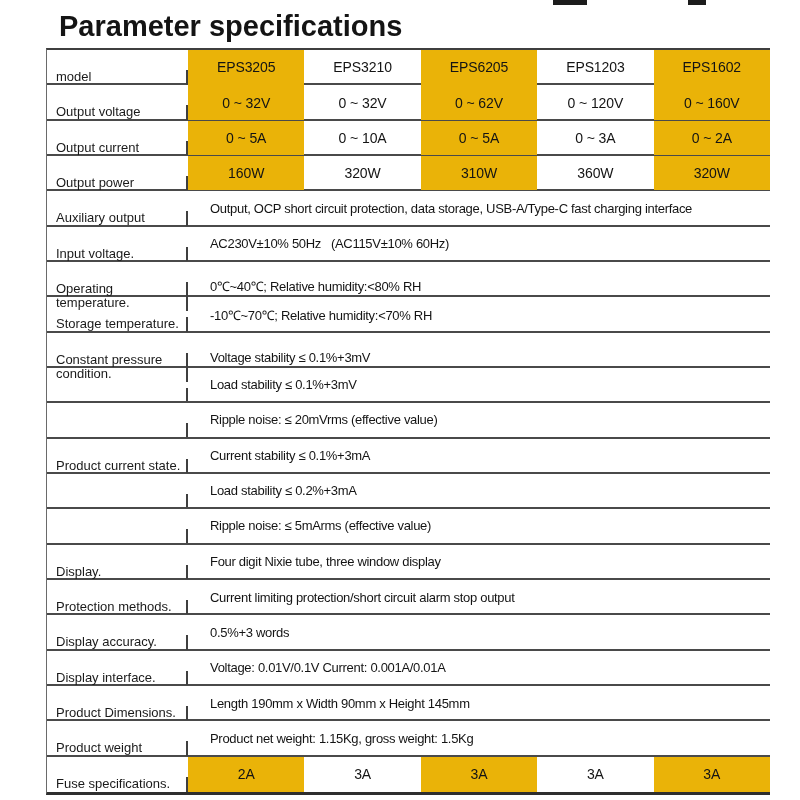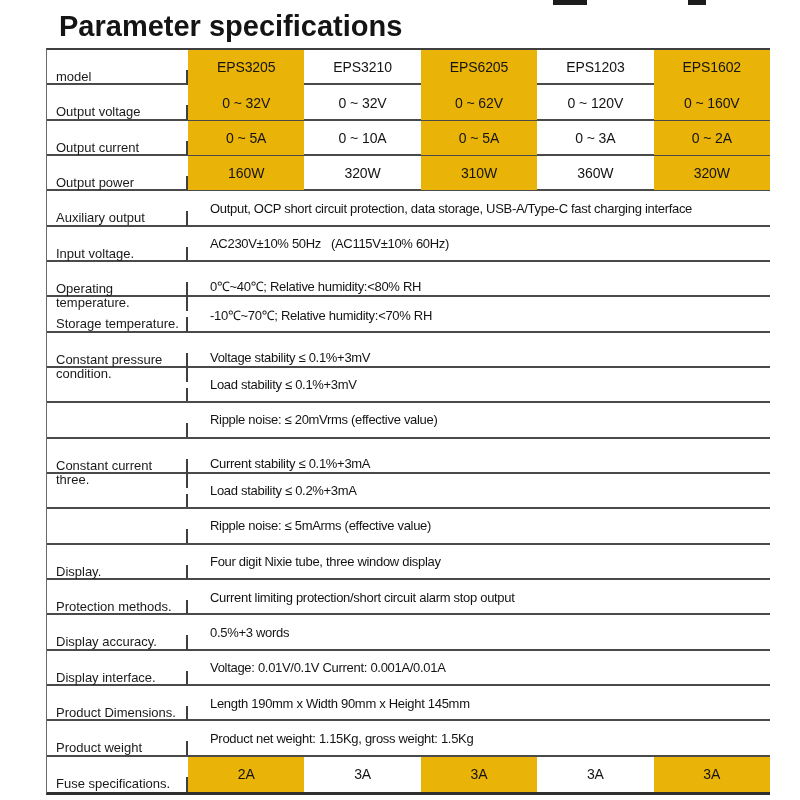--- a/index.html
+++ b/index.html
@@ -123,21 +123,21 @@
     <div class="lbl"></div>
     <div class="sv">Load stability ≤ 0.1%+3mV</div>
   </div>
 
   <div class="row spanrow">
     <div class="lbl"></div>
     <div class="sv">Ripple noise: ≤ 20mVrms (effective value)</div>
   </div>
 
   <div class="row spanrow">
-    <div class="lbl">Constant current three.</div>
+    <div class="lbl">Product current state.</div>
     <div class="sv">Current stability ≤ 0.1%+3mA</div>
   </div>
 
   <div class="row spanrow">
     <div class="lbl"></div>
     <div class="sv">Load stability ≤ 0.2%+3mA</div>
   </div>
 
   <div class="row spanrow">
     <div class="lbl"></div>

